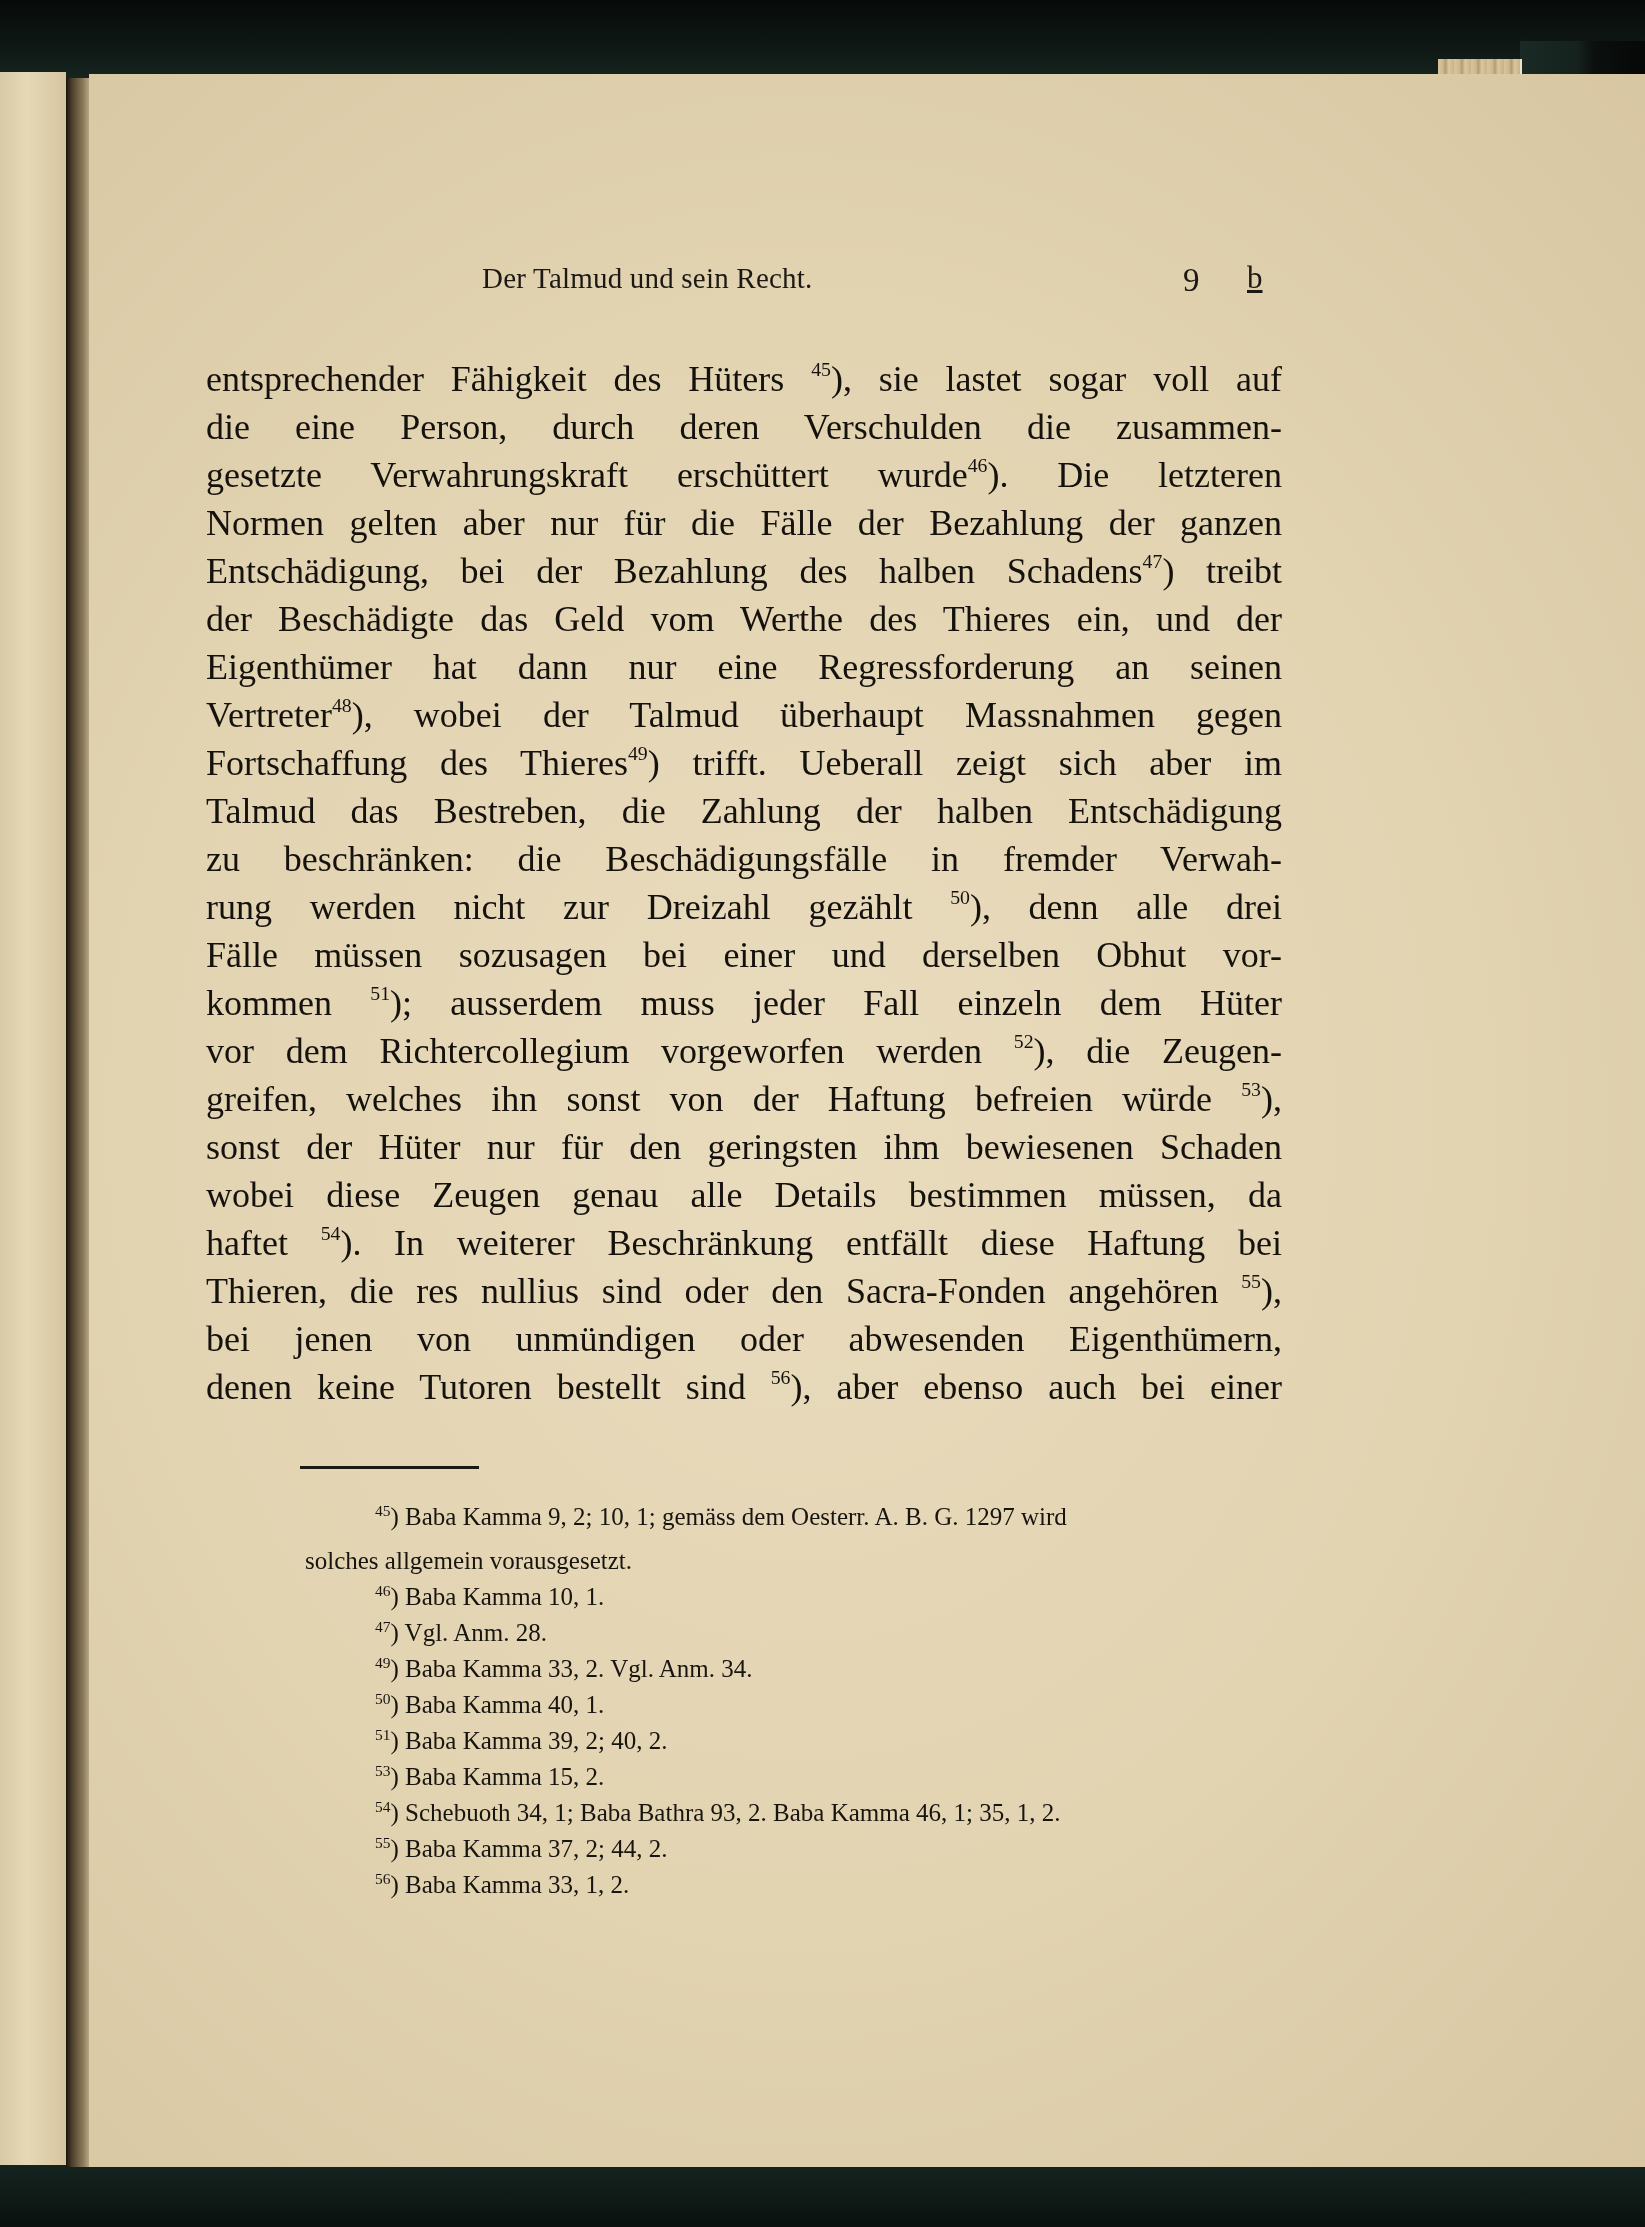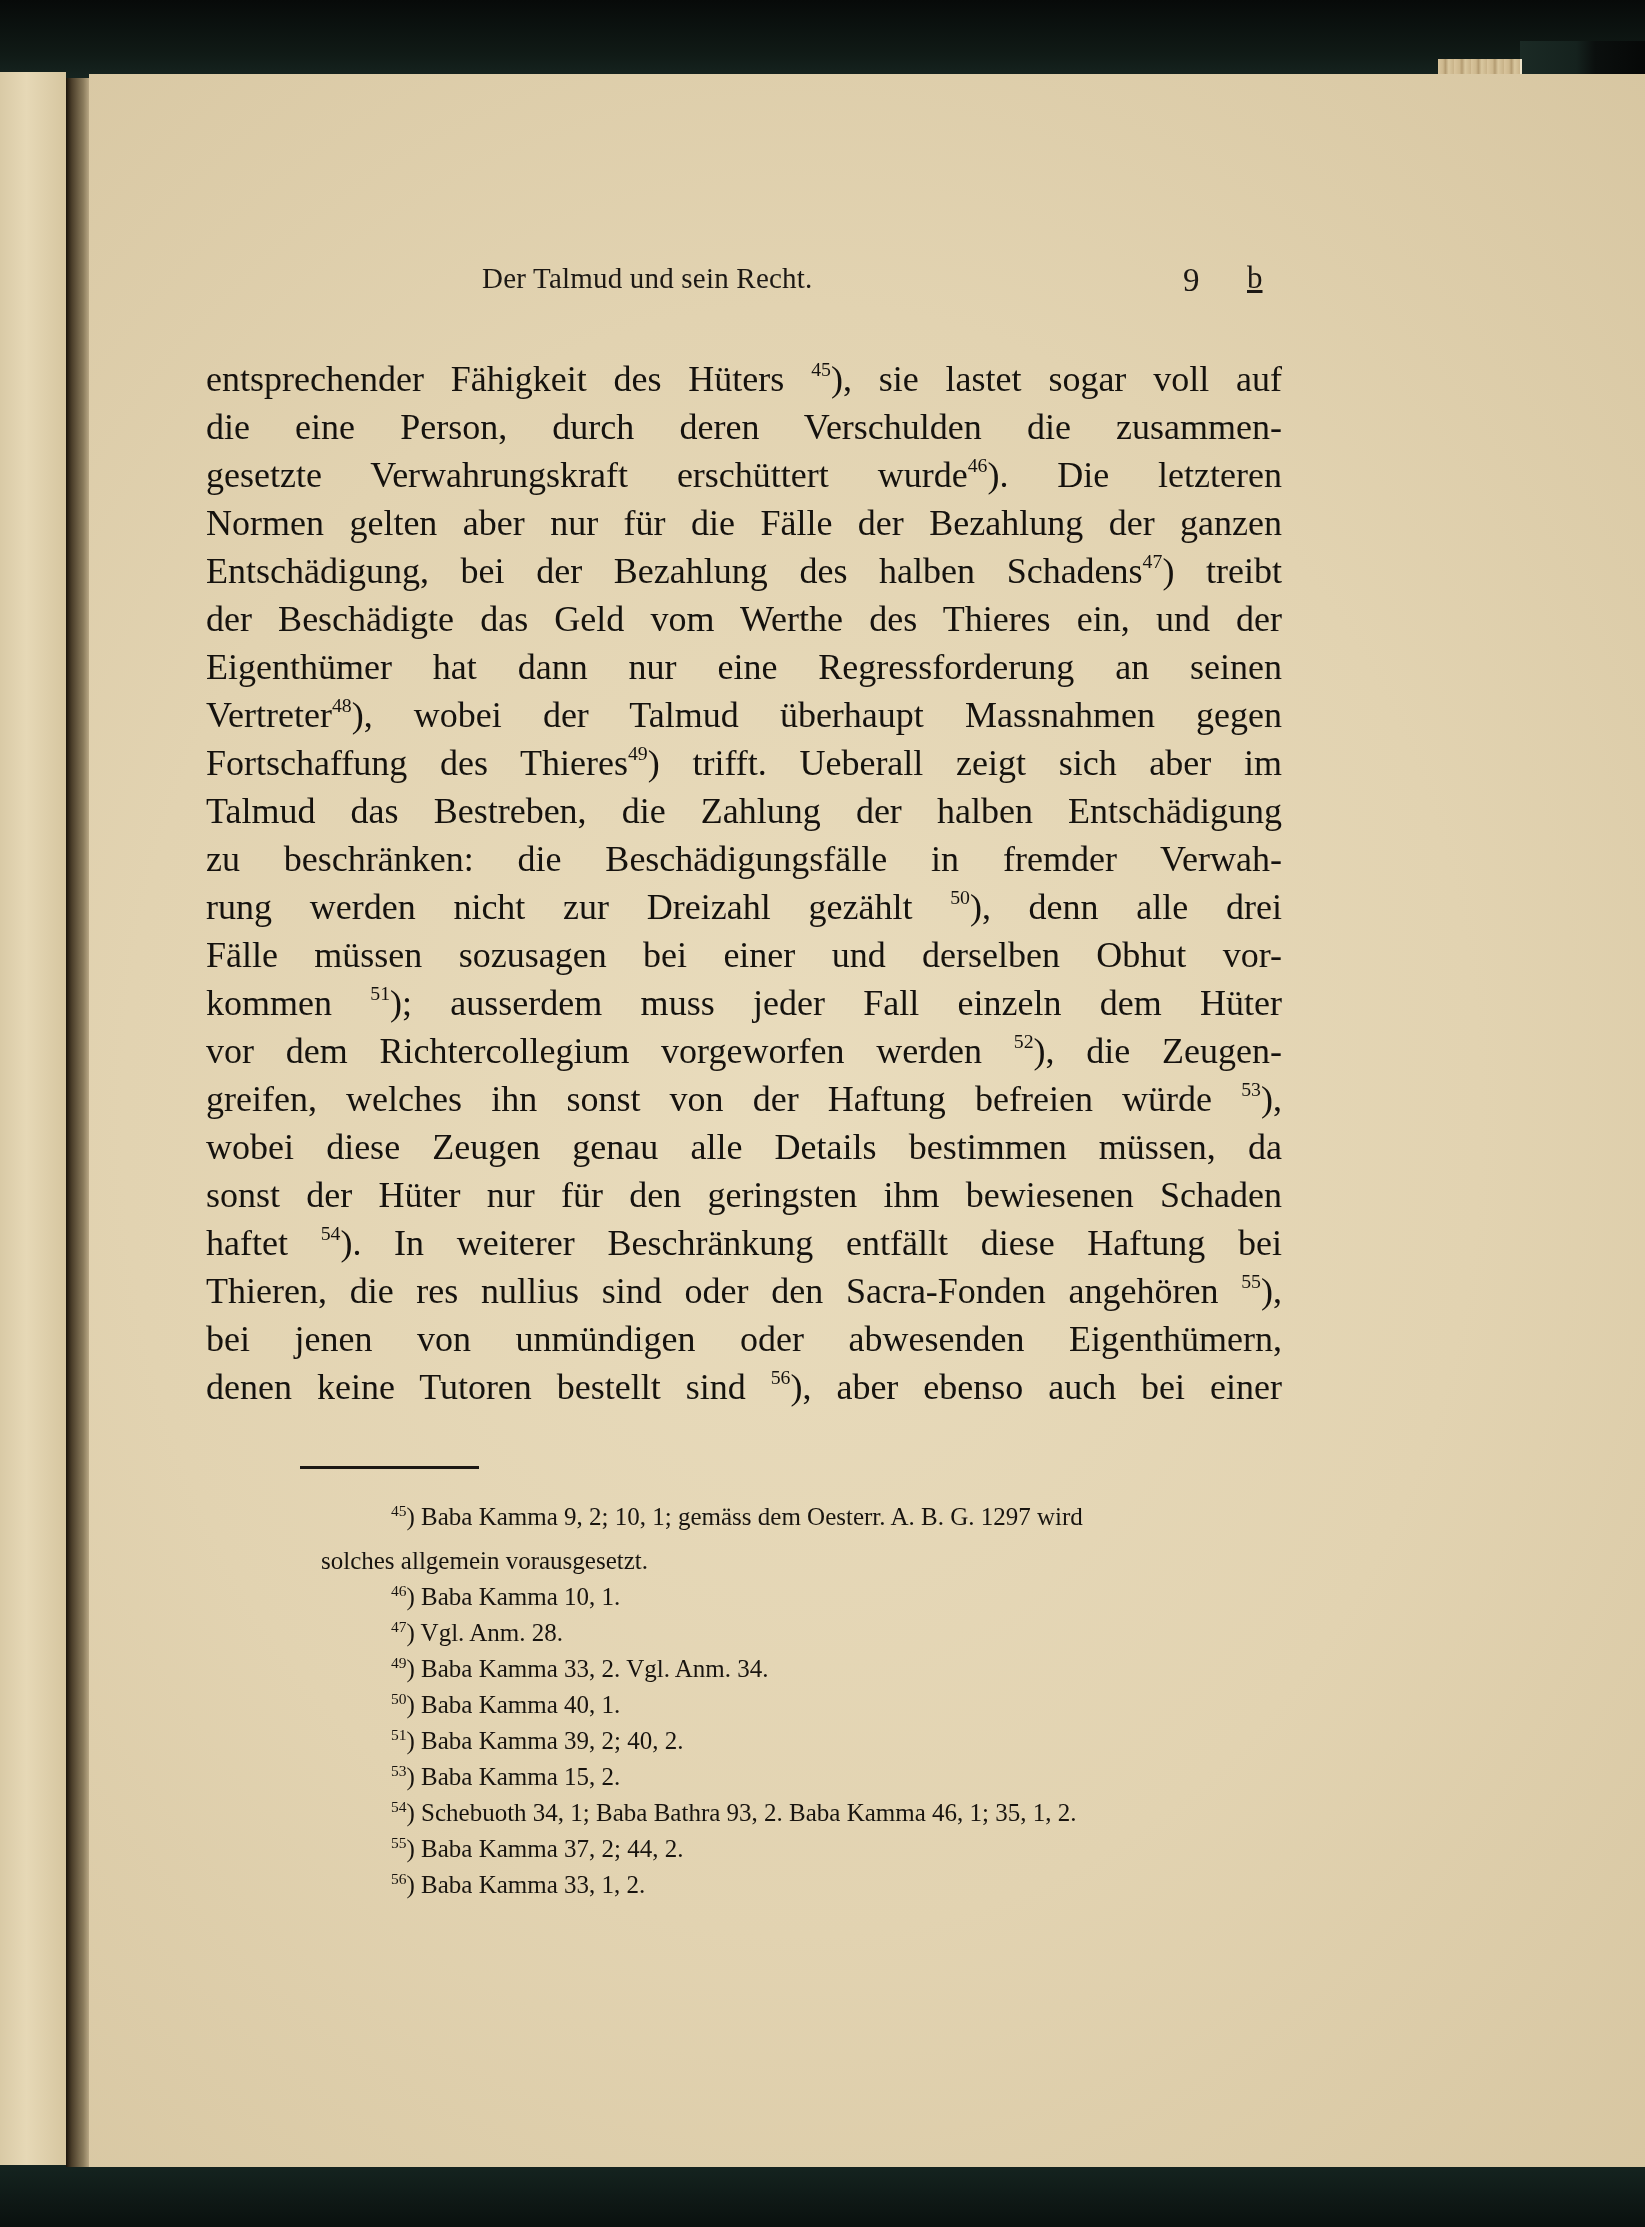--- a/index.html
+++ b/index.html
@@ -54,21 +54,21 @@
     display: block; white-space: nowrap; text-align: justify;
     text-align-last: justify; height: 48px;
   }
   sup { font-size: 0.55em; vertical-align: 0.75em; line-height: 0; }
 
   .footnote-rule {
     position: absolute; left: 211px; top: 1392px; width: 179px; height: 2.5px;
     background: #1c1814;
   }
   .footnotes {
-    position: absolute; left: 232px; top: 1425px; width: 987px;
+    position: absolute; left: 216px; top: 1425px; width: 987px;
     font-size: 25px; line-height: 36px; color: #18140f;
   }
   .fn { display: block; white-space: nowrap; padding-left: 70px; }
   .fn.cont { padding-left: 0; margin-top: 8px; }
   .fn-num { font-size: 0.62em; vertical-align: 0.55em; line-height: 0; }
 </style>
 </head>
 <body>
 
 <div class="cover-top"></div>
@@ -95,22 +95,22 @@
       <span class="line"><span class="pre">Eigenthümer hat dann nur eine Regressforderung an seinen</span><span class="post"></span></span>
       <span class="line"><span class="pre">Vertreter</span><sup class="note">48</sup><span class="post">), wobei der Talmud überhaupt Massnahmen gegen</span></span>
       <span class="line"><span class="pre">Fortschaffung des Thieres</span><sup class="note">49</sup><span class="post">) trifft. Ueberall zeigt sich aber im</span></span>
       <span class="line"><span class="pre">Talmud das Bestreben, die Zahlung der halben Entschädigung</span><span class="post"></span></span>
       <span class="line"><span class="pre">zu beschränken: die Beschädigungsfälle in fremder Verwah-</span><span class="post"></span></span>
       <span class="line"><span class="pre">rung werden nicht zur Dreizahl gezählt </span><sup class="note">50</sup><span class="post">), denn alle drei</span></span>
       <span class="line"><span class="pre">Fälle müssen sozusagen bei einer und derselben Obhut vor-</span><span class="post"></span></span>
       <span class="line"><span class="pre">kommen </span><sup class="note">51</sup><span class="post">); ausserdem muss jeder Fall einzeln dem Hüter</span></span>
       <span class="line"><span class="pre">vor dem Richtercollegium vorgeworfen werden </span><sup class="note">52</sup><span class="post">), die Zeugen-</span></span>
       <span class="line"><span class="pre">greifen, welches ihn sonst von der Haftung befreien würde </span><sup class="note">53</sup><span class="post">),</span></span>
+      <span class="line"><span class="pre">sonst der Hüter nur für den geringsten ihm bewiesenen Schaden</span><span class="post"></span></span>
       <span class="line"><span class="pre">wobei diese Zeugen genau alle Details bestimmen müssen, da</span><span class="post"></span></span>
-      <span class="line"><span class="pre">sonst der Hüter nur für den geringsten ihm bewiesenen Schaden</span><span class="post"></span></span>
       <span class="line"><span class="pre">haftet </span><sup class="note">54</sup><span class="post">). In weiterer Beschränkung entfällt diese Haftung bei</span></span>
       <span class="line"><span class="pre">Thieren, die res nullius sind oder den Sacra-Fonden angehören </span><sup class="note">55</sup><span class="post">),</span></span>
       <span class="line"><span class="pre">bei jenen von unmündigen oder abwesenden Eigenthümern,</span><span class="post"></span></span>
       <span class="line" style="text-align-last: justify;"><span class="pre">denen keine Tutoren bestellt sind </span><sup class="note">56</sup><span class="post">), aber ebenso auch bei einer</span></span>
     </div>
 
   <div class="footnote-rule"></div>
   <div class="footnotes" id="footnotes">
       <span class="fn"><span class="fn-num">45</span><span>) Baba Kamma 9, 2; 10, 1; gemäss dem Oesterr. A. B. G. 1297 wird</span></span>
       <span class="fn cont">solches allgemein vorausgesetzt.</span>

